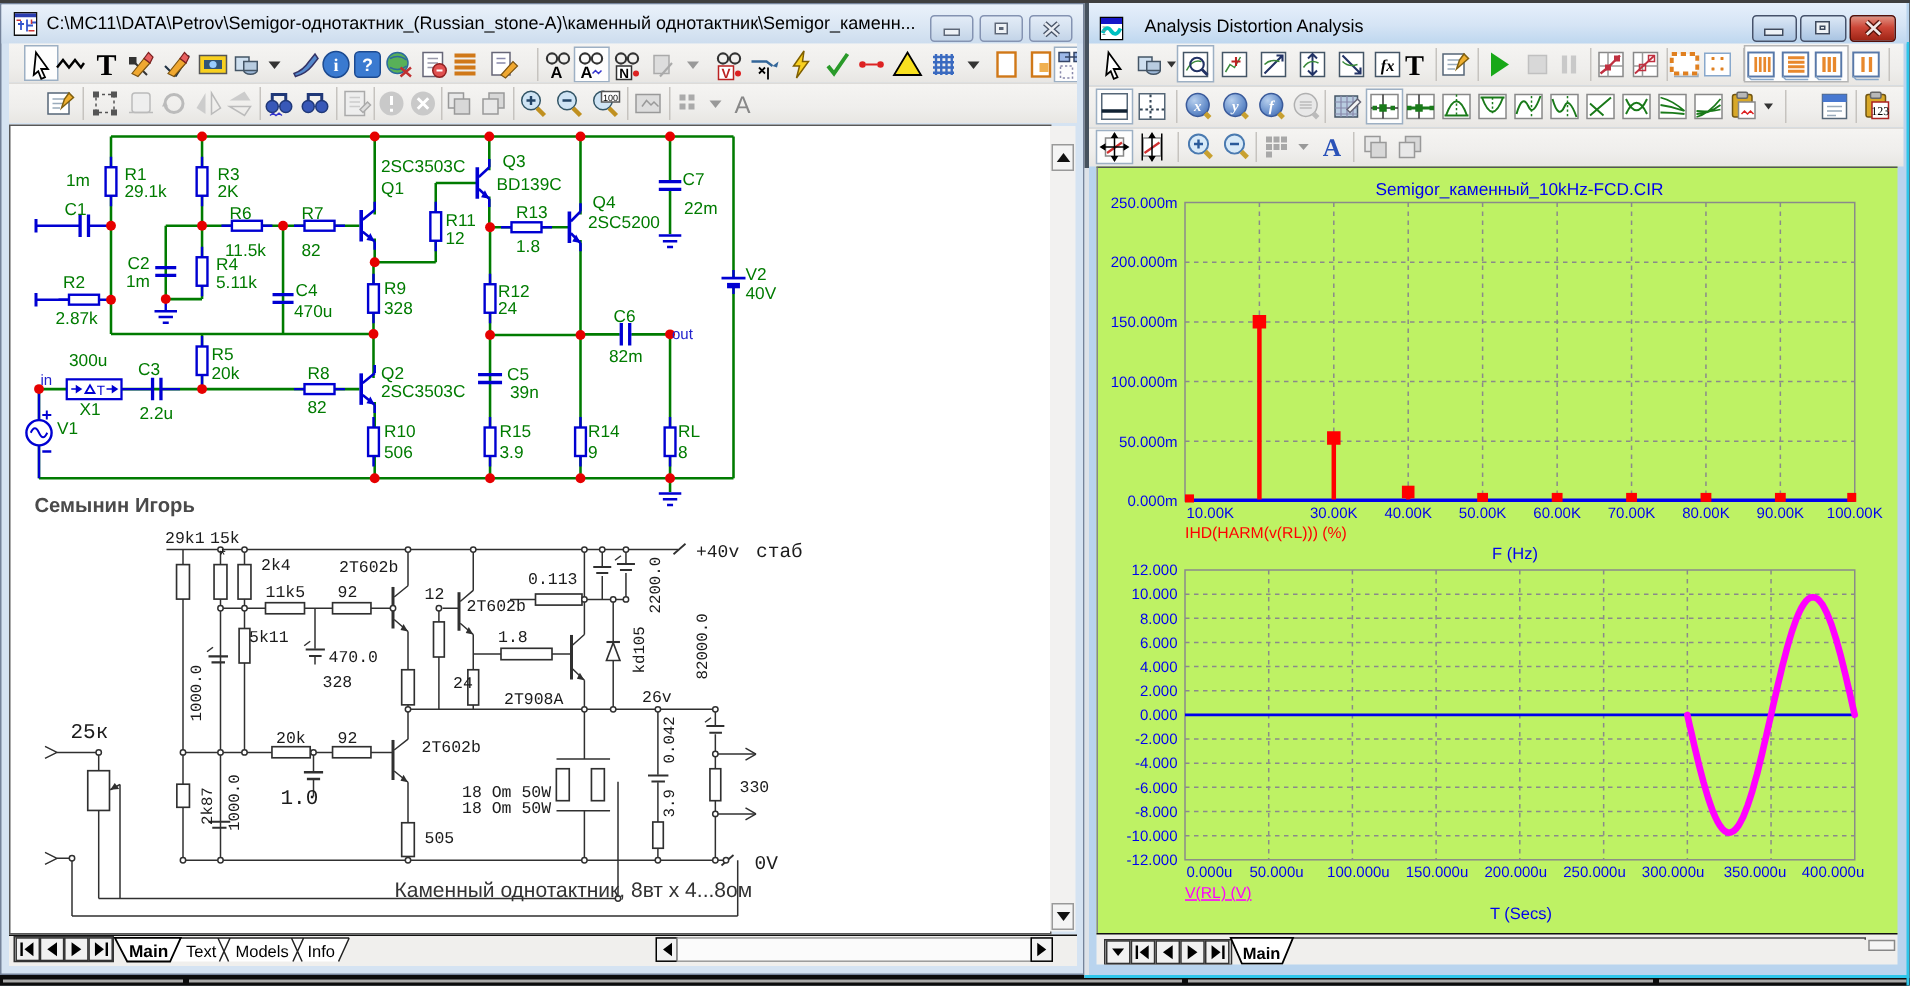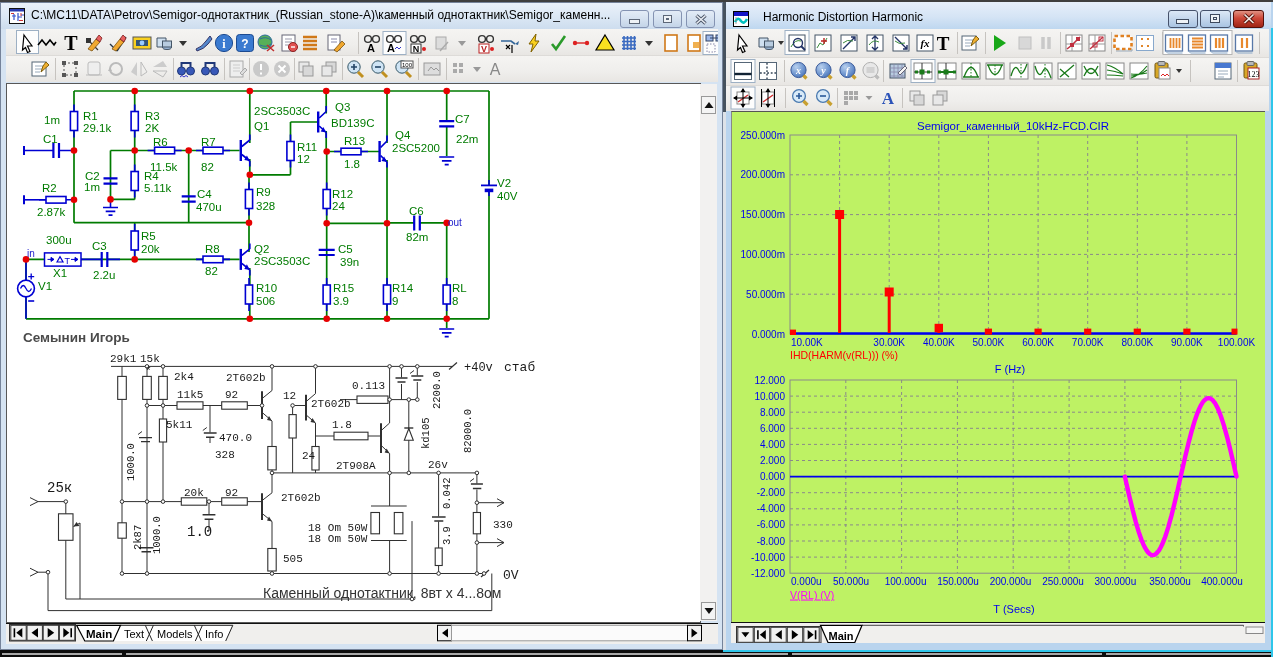--- a/index.html
+++ b/index.html
@@ -665,21 +665,21 @@
 <div class="abs" style="left:0;top:0;width:3px;height:110px;background:#46525e"></div>
 <div class="abs" style="right:0;top:26px;width:2px;height:100%;background:#2ec6ea"></div>
 <div class="abs" style="left:0;bottom:0;width:100%;height:2px;background:#2ec6ea"></div>
 <div class="abs" style="left:3px;top:0;width:545px;height:27px;background:linear-gradient(#e6effb,#d5e4f5 55%,#bed7ef)"></div>
 <svg class="abs" style="left:10px;top:9px" width="16" height="16">
 <rect x="0.5" y="0.5" width="15" height="15" fill="#fff" stroke="#000"></rect>
 <rect x="1" y="1" width="14" height="4" fill="#1515c8"></rect>
 <path d="M2 11 q3 -6 6 -1 q3 4 6 -2" stroke="#00c0c0" stroke-width="2.6" fill="none"></path>
 <path d="M2 7 h2 M2 9.5 h2 M2 12 h2" stroke="#888" stroke-width="0.8"></path>
 </svg>
-<div class="abs" style="left:40px;top:8px;font-size:12px;color:#000">Harmonic Distortion Harmonic</div>
+<div class="abs" style="left:40px;top:8px;font-size:12px;color:#000">Analysis Distortion Analysis</div>
 <div class="abs" style="left:445px;top:8px;width:30px;height:18px;border:1px solid #46526b;border-radius:3px;background:linear-gradient(#dce8f6,#c3d6ec 50%,#a9c4e2)"></div>
 <div class="abs" style="left:453px;top:17px;width:13px;height:5px;border:1px solid #3e4a5e;background:#eef2f6"></div>
 <div class="abs" style="left:477px;top:8px;width:31px;height:18px;border:1px solid #46526b;border-radius:3px;background:linear-gradient(#dce8f6,#c3d6ec 50%,#a9c4e2)"></div>
 <div class="abs" style="left:487px;top:12px;width:10px;height:9px;border:1.5px solid #3e4a5e;background:#eef2f6"></div>
 <div class="abs" style="left:490px;top:15px;width:4px;height:2.5px;border:1px solid #3e4a5e"></div>
 <div class="abs" style="left:510px;top:8px;width:31px;height:18px;border-radius:3px;border:1px solid #53100a;background:linear-gradient(#e09182,#cd4738 45%,#9e2415)"></div>
 <svg class="abs" style="left:519px;top:11px" width="14" height="12">
         <path d="M2.5 1.5 L11.5 10 M11.5 1.5 L2.5 10" stroke="#58150c" stroke-width="3.6"></path>
         <path d="M2.5 1.5 L11.5 10 M11.5 1.5 L2.5 10" stroke="#f0e8e6" stroke-width="1.7"></path>
       </svg>

